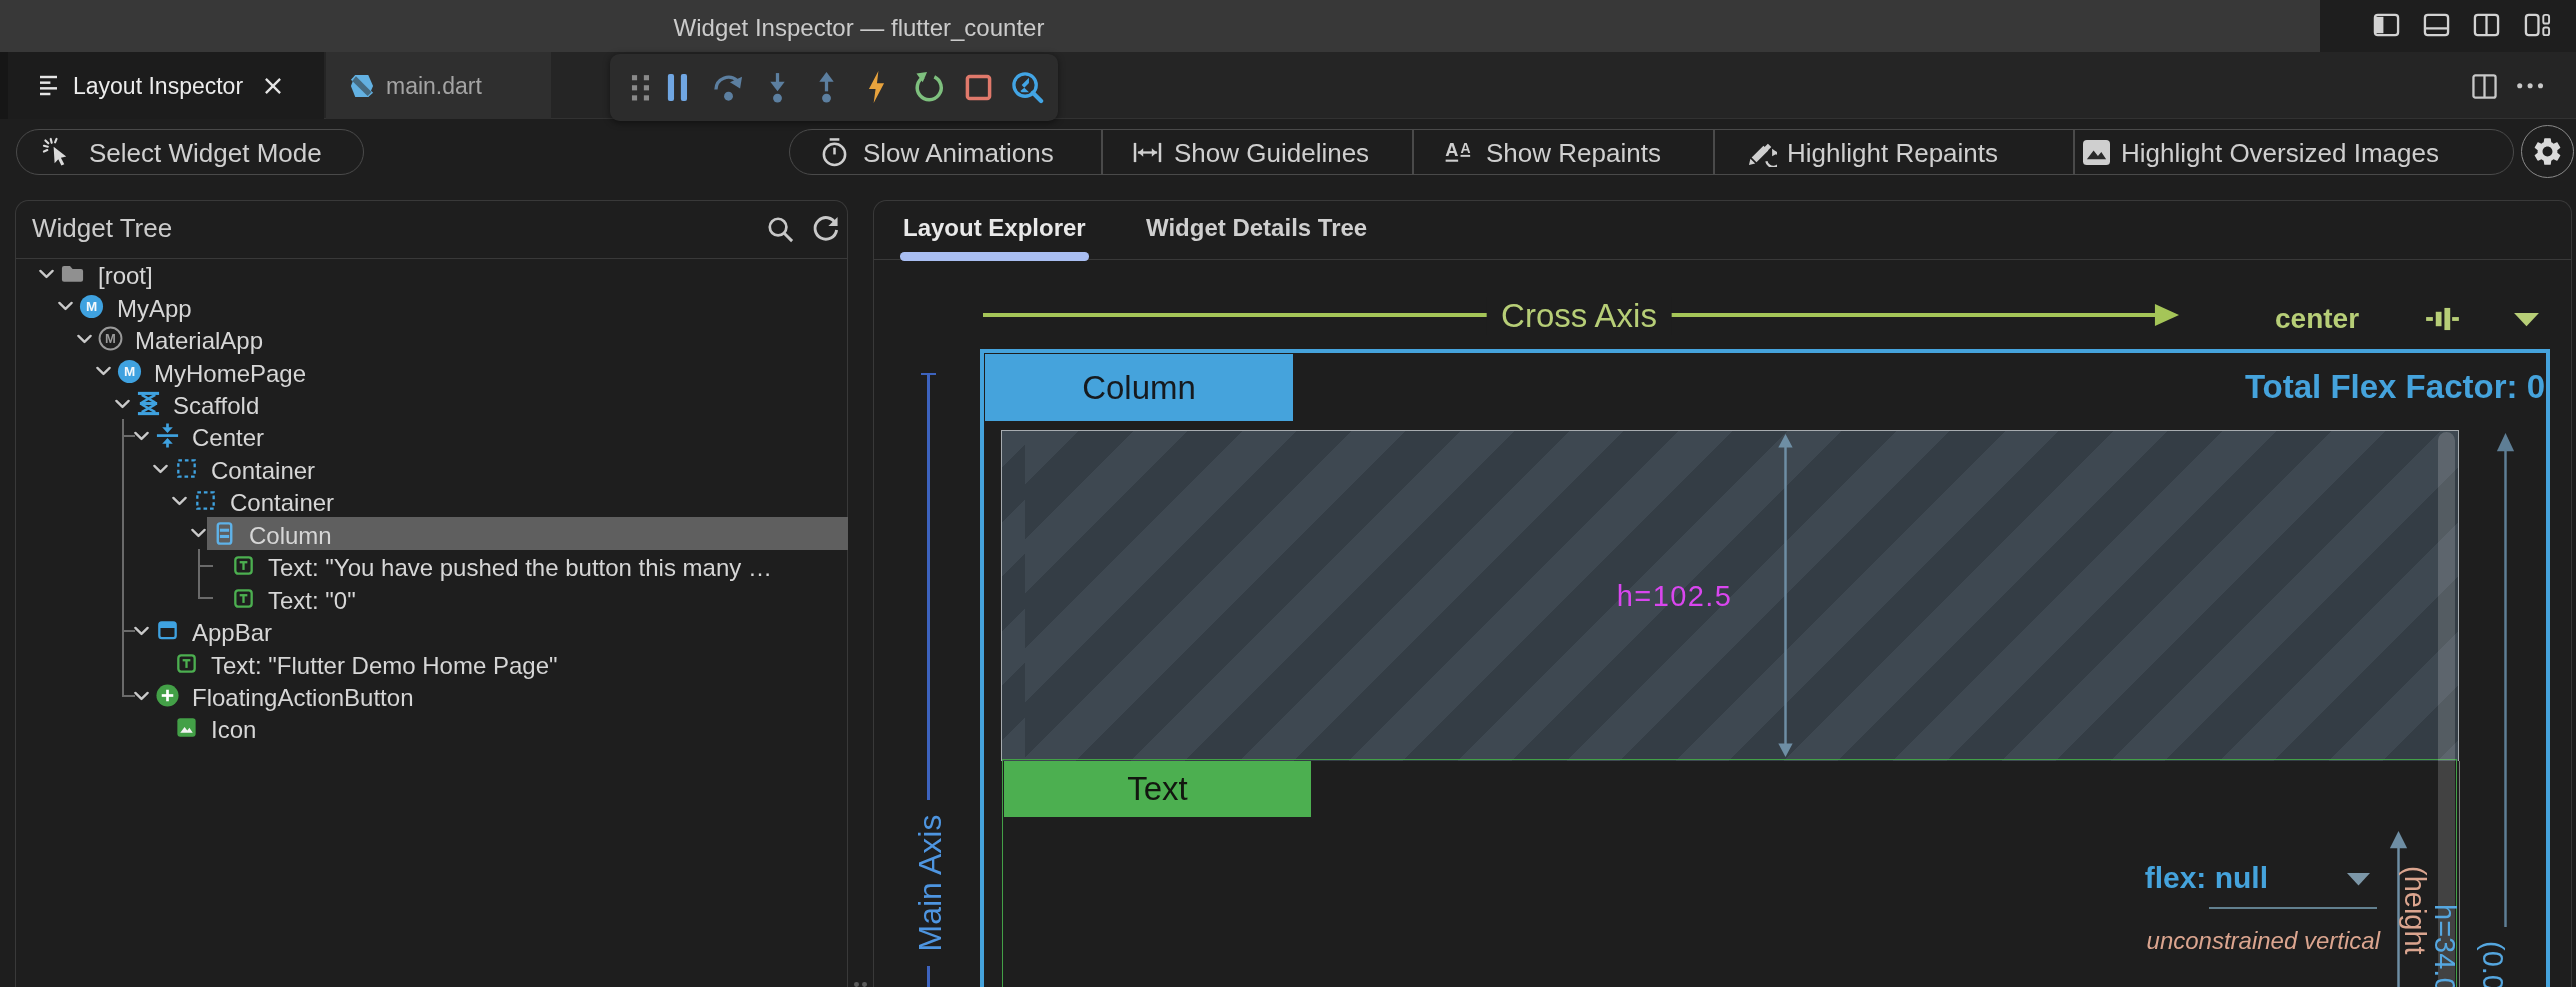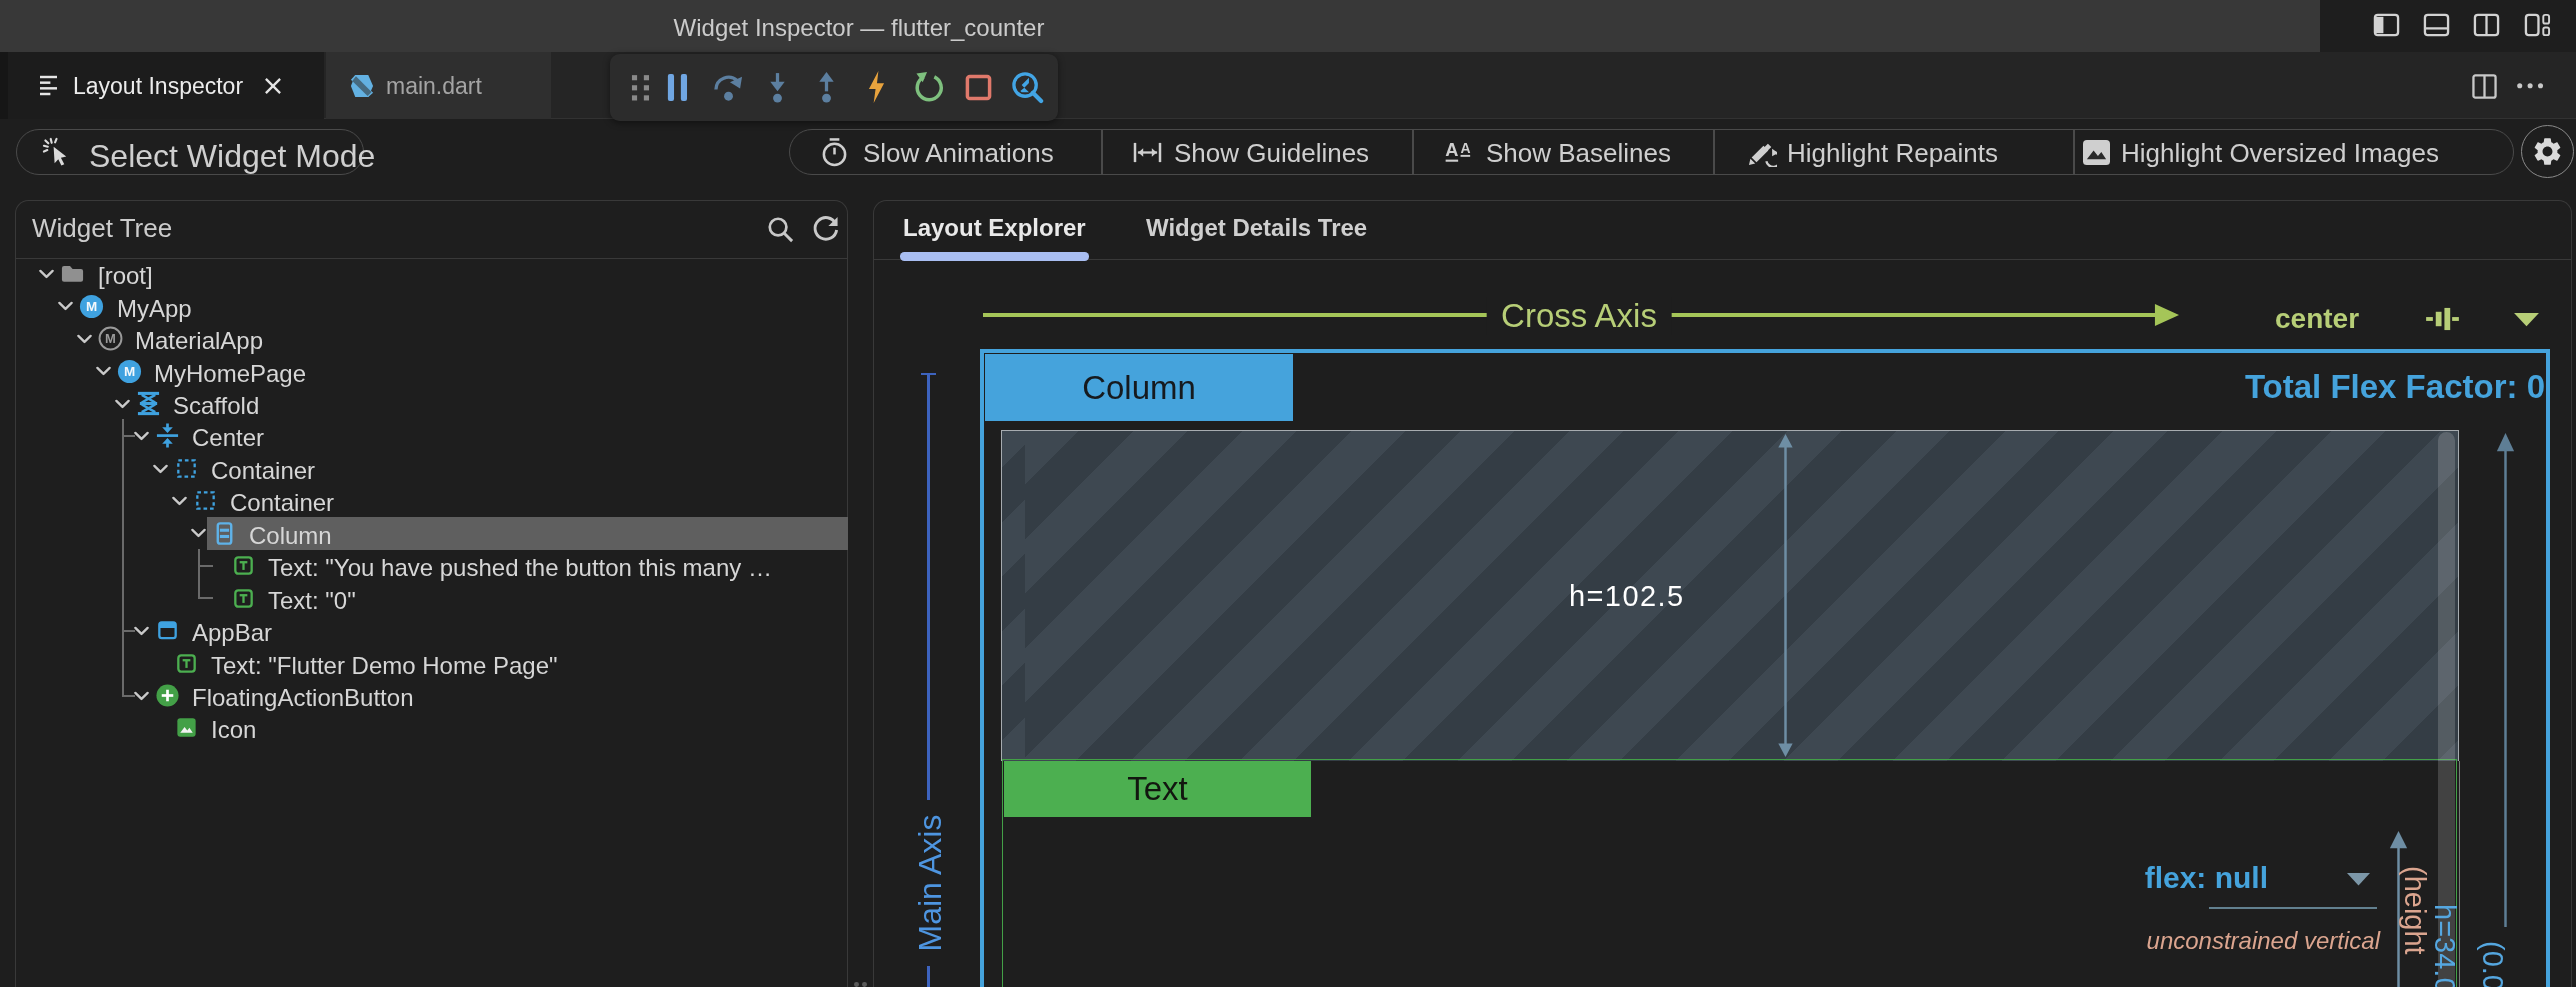--- a/index.html
+++ b/index.html
@@ -131,21 +131,21 @@
 <svg class="abs" style="left:42px;top:137px;" width="31" height="31" viewBox="0 0 32 32">
   <path d="M12 10 L25 20 L19.5 21.5 L23 28 L20 29.5 L16.8 23 L13 27 Z" fill="#DADADA"></path>
   <g stroke="#DADADA" stroke-width="2.2" stroke-linecap="round">
     <line x1="9" y1="2" x2="10" y2="6"></line>
     <line x1="2" y1="9" x2="6" y2="10"></line>
     <line x1="3.5" y1="3.5" x2="6.5" y2="6.5"></line>
     <line x1="15" y1="2" x2="13.5" y2="5.5"></line>
     <line x1="2" y1="15" x2="5.5" y2="13.5"></line>
   </g>
 </svg>
-<div class="abs" style="left:89px;top:138px;font-size:32px;color:#CFCFCF;">Select Widget Mode</div>
+<div class="abs" style="left:89px;top:138px;font-size:26px;color:#CFCFCF;">Select Widget Mode</div>
 
 <div class="abs" style="left:789px;top:129px;width:1725px;height:46px;border:1.9px solid #4A4A4A;border-radius:23px;"></div>
 <div class="abs" style="left:1101px;top:129px;width:1.9px;height:46px;background:#4A4A4A;"></div>
 <div class="abs" style="left:1412px;top:129px;width:1.9px;height:46px;background:#4A4A4A;"></div>
 <div class="abs" style="left:1713px;top:129px;width:1.9px;height:46px;background:#4A4A4A;"></div>
 <div class="abs" style="left:2073px;top:129px;width:1.9px;height:46px;background:#4A4A4A;"></div>
 
 <svg class="abs" style="left:820px;top:137px;" width="29" height="31" viewBox="0 0 30 32">
   <circle cx="15" cy="18" r="11" fill="none" stroke="#CFCFCF" stroke-width="2.6"></circle>
   <line x1="10" y1="2.5" x2="20" y2="2.5" stroke="#CFCFCF" stroke-width="2.6"></line>
@@ -161,21 +161,21 @@
   <path d="M19.5 8.5 L24.5 13 L19.5 17.5 Z" fill="#CFCFCF"></path>
 </svg>
 <div class="abs" style="left:1174px;top:138px;font-size:26px;color:#CFCFCF;">Show Guidelines</div>
 
 <svg class="abs" style="left:1445px;top:140px;" width="33" height="25" viewBox="0 0 34 26">
   <text x="0" y="17" font-family="Liberation Sans" font-size="19" font-weight="bold" fill="#CFCFCF">A</text>
   <line x1="0.5" y1="21.5" x2="13.5" y2="21.5" stroke="#CFCFCF" stroke-width="2.2"></line>
   <text x="16" y="13" font-family="Liberation Sans" font-size="14.5" font-weight="bold" fill="#CFCFCF">A</text>
   <line x1="16" y1="16.5" x2="26" y2="16.5" stroke="#CFCFCF" stroke-width="2"></line>
 </svg>
-<div class="abs" style="left:1486px;top:138px;font-size:26px;color:#CFCFCF;">Show Baselines</div>
+<div class="abs" style="left:1486px;top:138px;font-size:26px;color:#CFCFCF;">Show Repaints</div>
 
 <svg class="abs" style="left:1747px;top:138px;" width="30" height="29" viewBox="0 0 31 30">
   <path d="M2 28 L3.5 21.5 L8.5 26.5 Z" fill="#CFCFCF"></path>
   <path d="M4.8 20.2 L17 8 L22 13 L9.8 25.2 Z" fill="#CFCFCF"></path>
   <rect x="18.4" y="6.6" width="5" height="7" transform="rotate(45 20.9 10.1)" fill="#CFCFCF"></rect>
   <path d="M20 24 A 7.5 7.5 0 1 0 28.5 15" fill="none" stroke="#CFCFCF" stroke-width="2.4"></path>
   <path d="M26 11 L32 15.5 L26 19 Z" fill="#CFCFCF"></path>
 </svg>
 <div class="abs" style="left:1787px;top:138px;font-size:26px;color:#CFCFCF;">Highlight Repaints</div>
 
@@ -414,21 +414,21 @@
 <div class="abs" style="left:985px;top:354px;width:308px;height:67px;background:#45A3DC;color:#161A1E;font-size:33px;text-align:center;line-height:67px;">Column</div>
 <div class="abs" style="left:2105px;top:368px;width:440px;text-align:right;font-size:33px;font-weight:bold;color:#45A3DC;">Total Flex Factor: 0</div>
 
 <div class="abs" style="left:1001px;top:430px;width:1458px;height:331px;border:1.9px solid #A7ACB0;border-bottom:none;background:repeating-linear-gradient(135deg,#3E4851 0 38px,#343D45 38px 77px);background-position:23px 0;"></div>
 
 <svg class="abs" style="left:1774px;top:434px;" width="23" height="323" viewBox="0 0 24 338">
   <line x1="12" y1="10" x2="12" y2="328" stroke="#6E8EA4" stroke-width="2.6"></line>
   <path d="M12 0 L4.5 14 L19.5 14 Z" fill="#6E8EA4"></path>
   <path d="M12 338 L4.5 324 L19.5 324 Z" fill="#6E8EA4"></path>
 </svg>
-<div class="abs" style="left:1569px;top:580px;width:211px;text-align:left;font-size:29px;color:#ffffff;letter-spacing:1.4px;">h=102.5</div>
+<div class="abs" style="left:1569px;top:580px;width:211px;text-align:center;font-size:29px;color:#d946ef;letter-spacing:1.4px;">h=102.5</div>
 
 <div class="abs" style="left:1002px;top:759px;width:1455px;height:234px;border:1.9px solid #43A047;"></div>
 <div class="abs" style="left:1004px;top:761px;width:307px;height:56px;background:#4CAF50;color:#12160F;font-size:33px;text-align:center;line-height:56px;">Text</div>
 
 <div class="abs" style="left:2000px;top:861px;width:268px;text-align:right;font-size:30px;font-weight:bold;color:#45A3DC;">flex: null</div>
 <svg class="abs" style="left:2346px;top:872px;" width="25" height="14.4" viewBox="0 0 26 15">
   <path d="M1 1 L25 1 L13 14 Z" fill="#7C97A8"></path>
 </svg>
 <div class="abs" style="left:2209px;top:907px;width:168px;height:1.9px;background:#62808F;"></div>
 <div class="abs" style="left:2086px;top:927px;width:294px;text-align:right;font-size:24px;font-style:italic;color:#DBA58F;white-space:nowrap;">unconstrained vertical</div>

